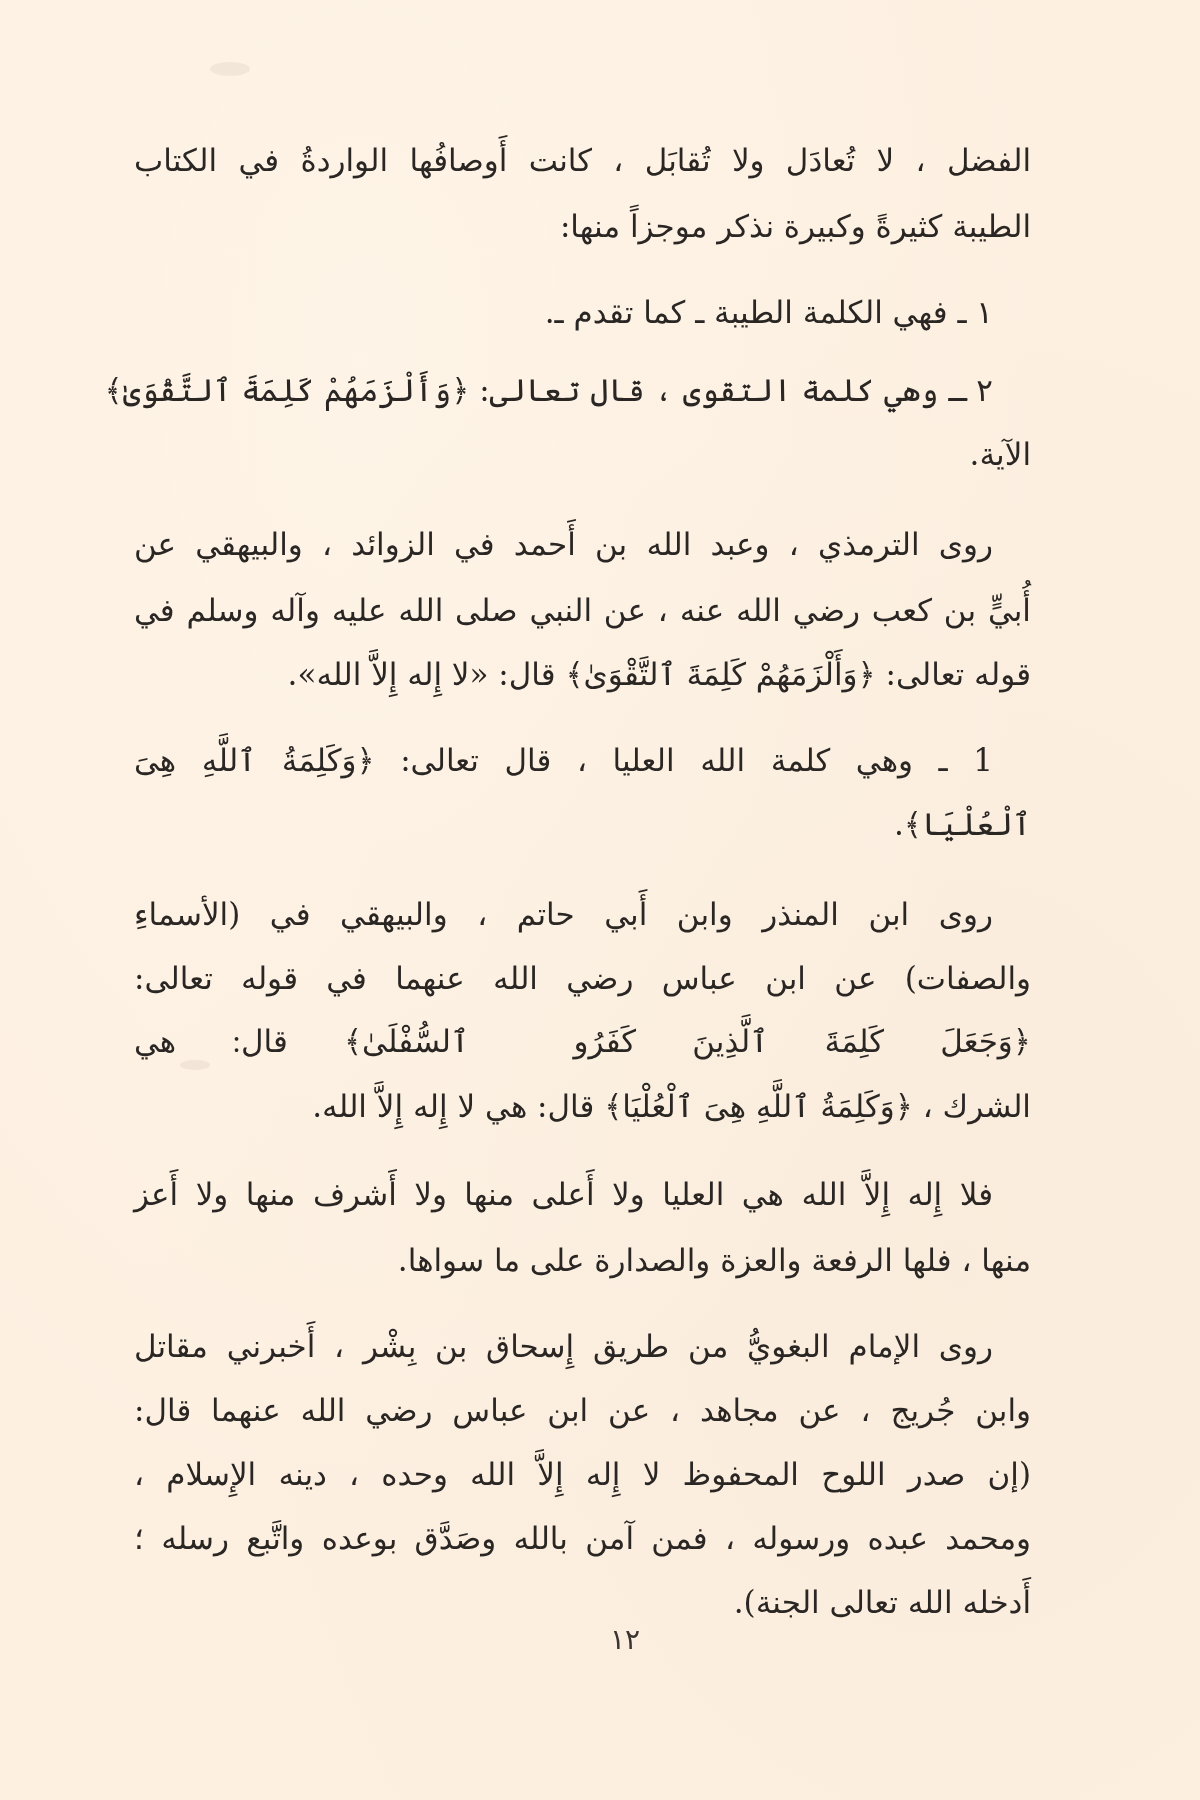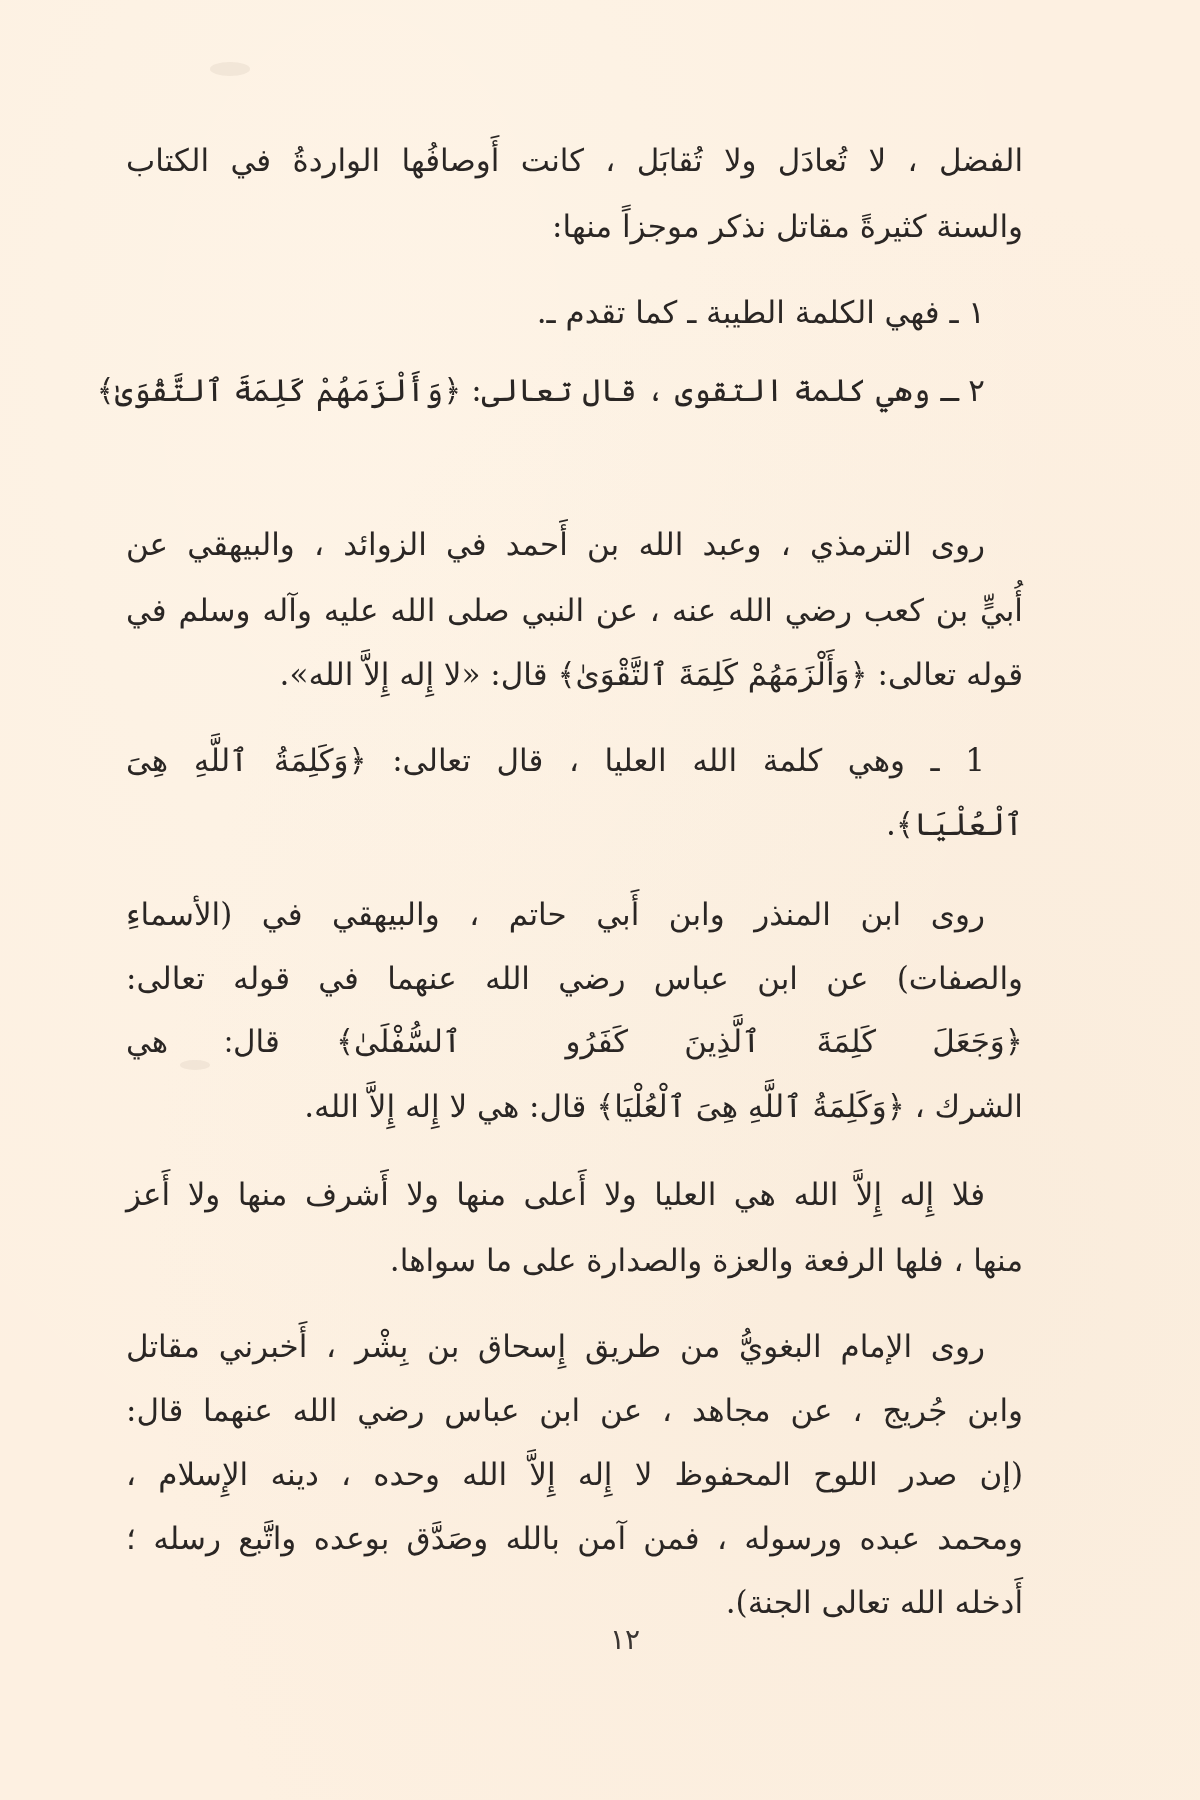--- a/index.html
+++ b/index.html
@@ -20,21 +20,21 @@
       left: 0; top: 0;
       width: 1200px;
       height: 1800px;
       background:
         radial-gradient(ellipse at 30% 20%, rgba(255,250,240,0.35), rgba(0,0,0,0) 60%),
         radial-gradient(ellipse at 80% 70%, rgba(240,225,205,0.25), rgba(0,0,0,0) 60%),
         #fdf0e1;
     }
     .text-block {
       position: absolute;
-      left: 126px;
+      left: 134px;
       width: 897px;
       direction: rtl;
     }
     .line {
       position: absolute;
       right: 0;
       left: 0;
       height: 56px;
       font-size: 31px;
       line-height: 56px;
@@ -70,25 +70,26 @@
 <body>
 
 <div class="page">
 
   <div class="smudge" style="left:210px;top:62px;width:40px;height:14px;"></div>
   <div class="smudge" style="left:180px;top:1060px;width:30px;height:10px;"></div>
 
   <div class="text-block" style="top:0;height:1800px;">
 
     <div class="line" style="top:132px;">الفضل ، لا تُعادَل ولا تُقابَل ، كانت أَوصافُها الواردةُ في الكتاب</div>
-    <div class="line last" style="top:198px;">والسنة كثيرةً مقاتل نذكر موجزاً منها:</div>
+    <div class="line last" style="top:198px;">الطيبة كثيرةً وكبيرة نذكر موجزاً منها:</div>
 
     <div class="line last indent" style="top:284px;">١ ـ فهي الكلمة الطيبة ـ كما تقدم ـ.</div>
 
     <div class="line indent" style="top:362px;">٢ ـ وهي كلمة التقوى ، قال تعالى: ﴿وَأَلْزَمَهُمْ كَلِمَةَ ٱلتَّقْوَىٰ﴾</div>
+    <div class="line last" style="top:426px;">الآية.</div>
 
     <div class="line indent" style="top:516px;">روى الترمذي ، وعبد الله بن أَحمد في الزوائد ، والبيهقي عن</div>
     <div class="line" style="top:582px;">أُبيٍّ بن كعب رضي الله عنه ، عن النبي صلى الله عليه وآله وسلم في</div>
     <div class="line last" style="top:646px;">قوله تعالى: ﴿وَأَلْزَمَهُمْ كَلِمَةَ ٱلتَّقْوَىٰ﴾ قال: «لا إِله إِلاَّ الله».</div>
 
     <div class="line indent" style="top:732px;">1 ـ وهي كلمة الله العليا ، قال تعالى: ﴿وَكَلِمَةُ ٱللَّهِ هِىَ</div>
     <div class="line last" style="top:796px;">ٱلْعُلْيَا﴾.</div>
 
     <div class="line indent" style="top:886px;">روى ابن المنذر وابن أَبي حاتم ، والبيهقي في (الأسماءِ</div>
     <div class="line" style="top:950px;">والصفات) عن ابن عباس رضي الله عنهما في قوله تعالى:</div>

